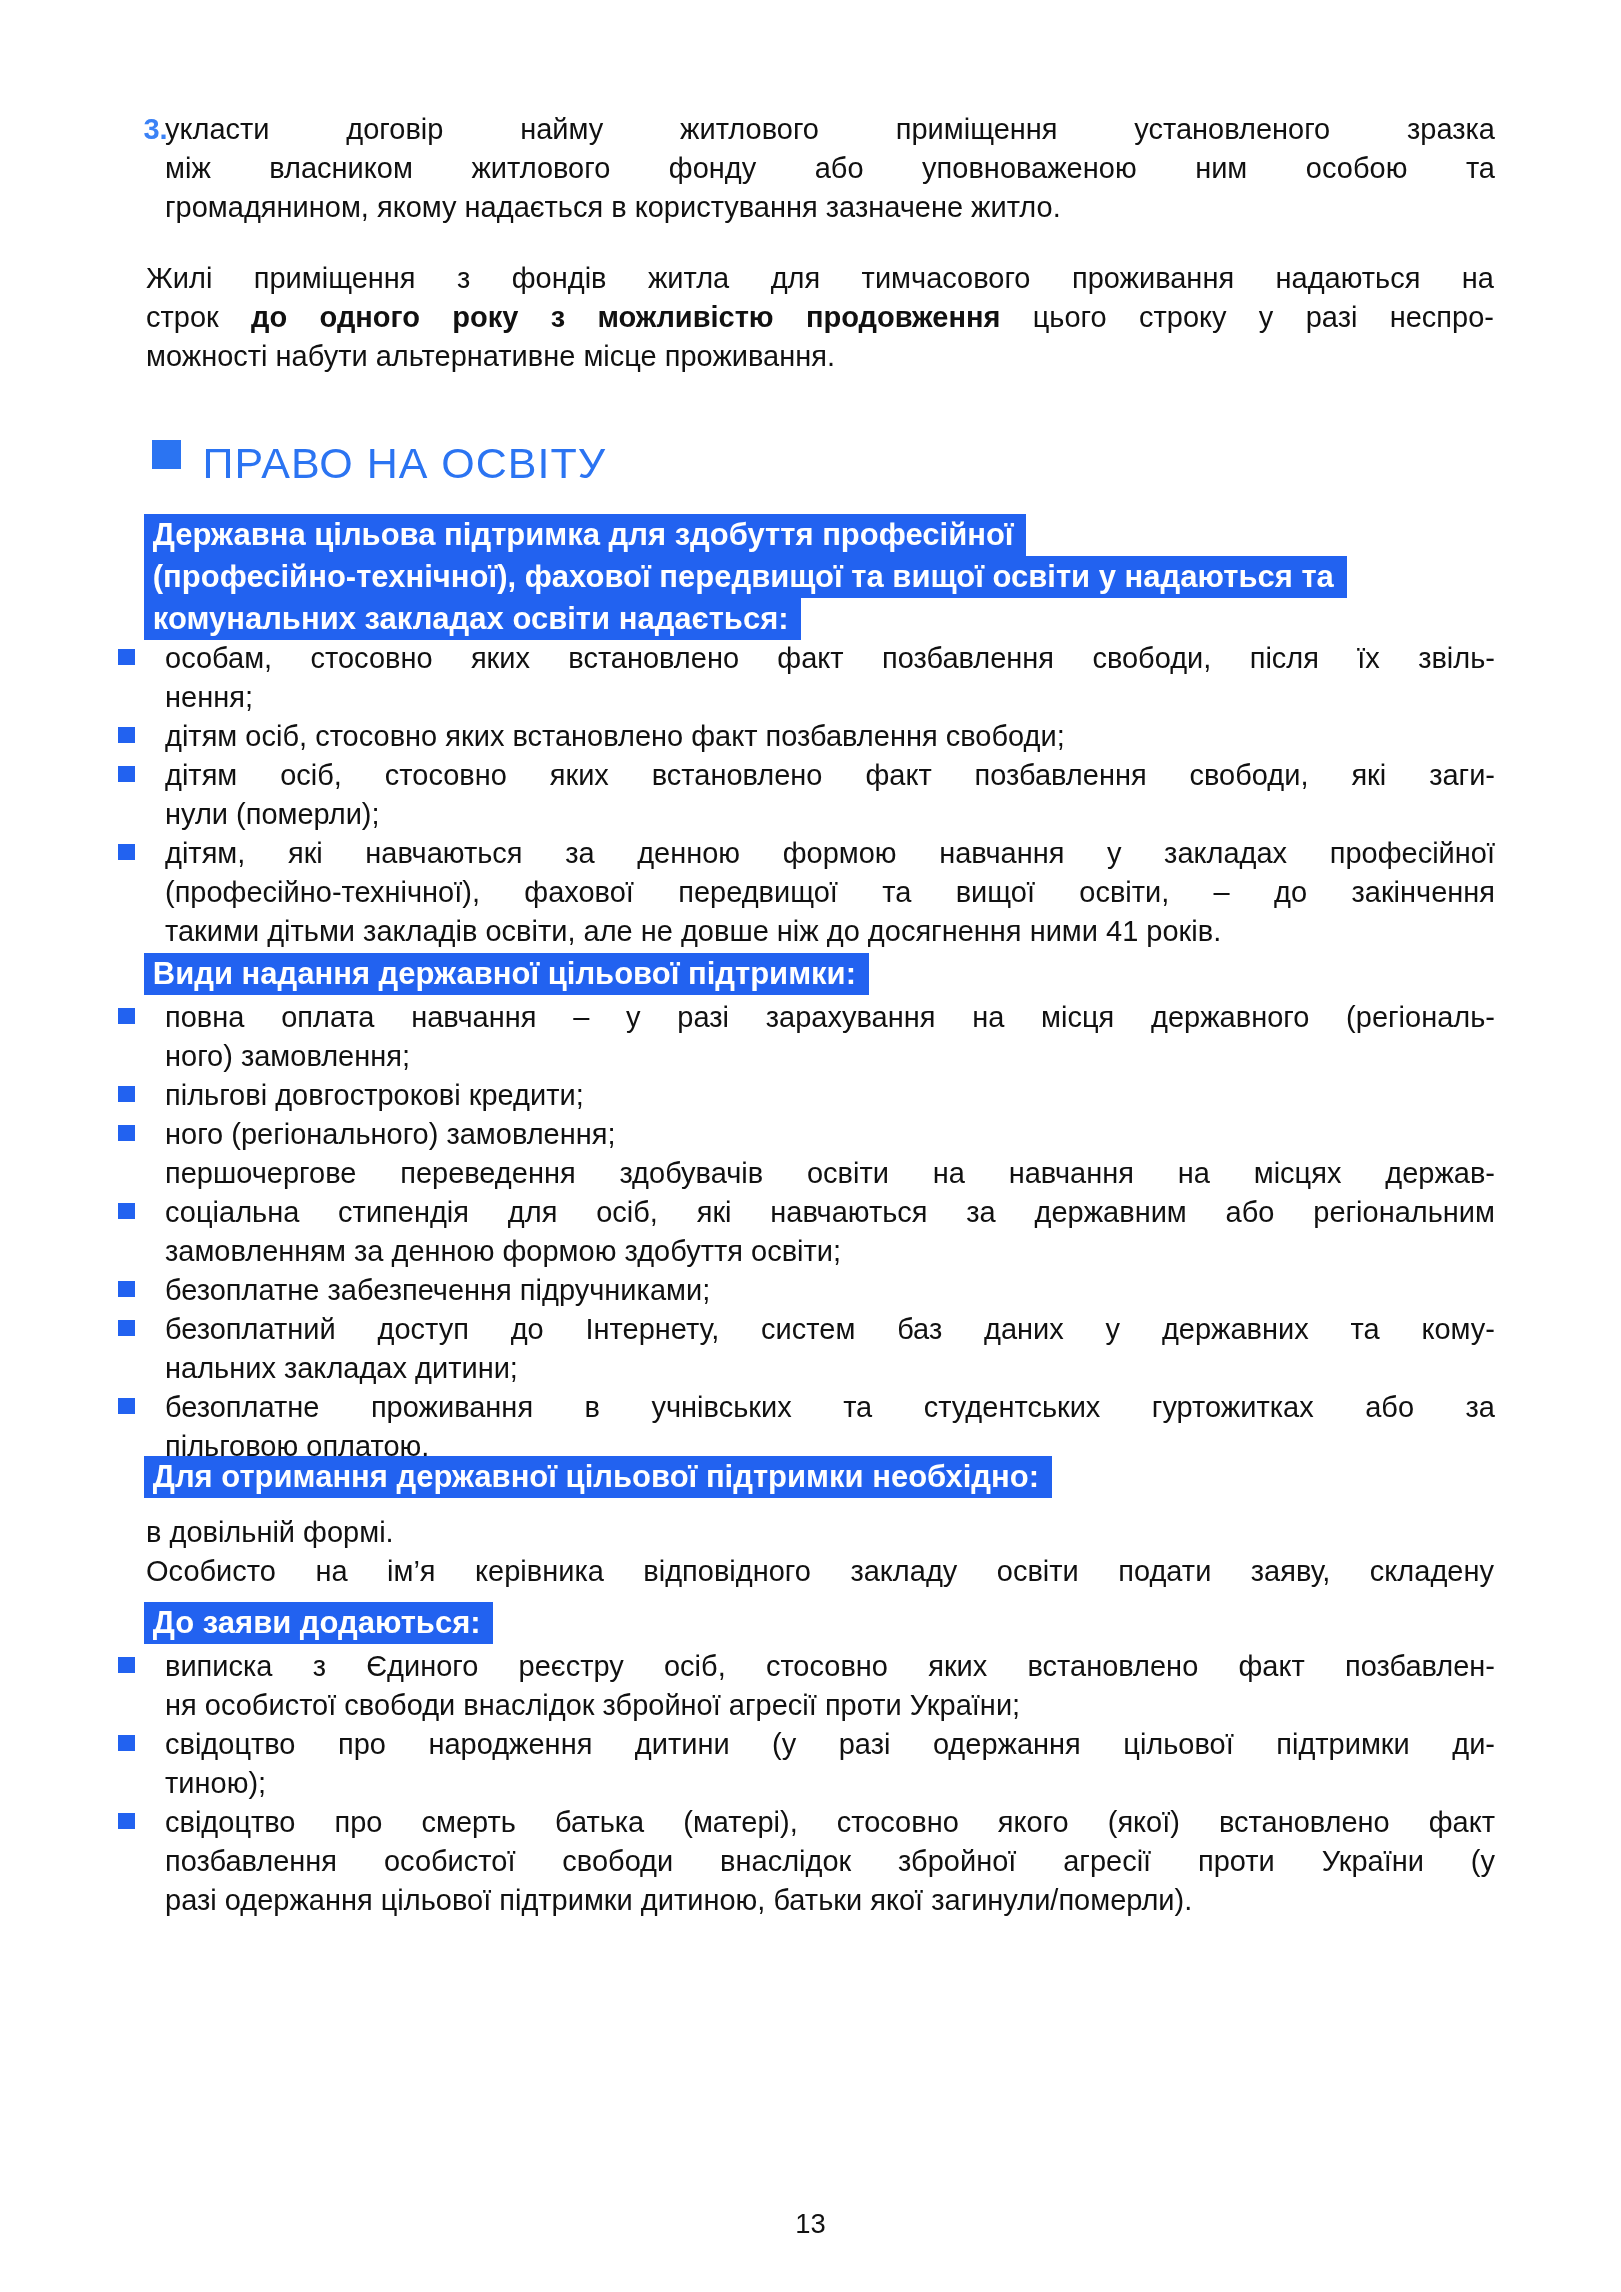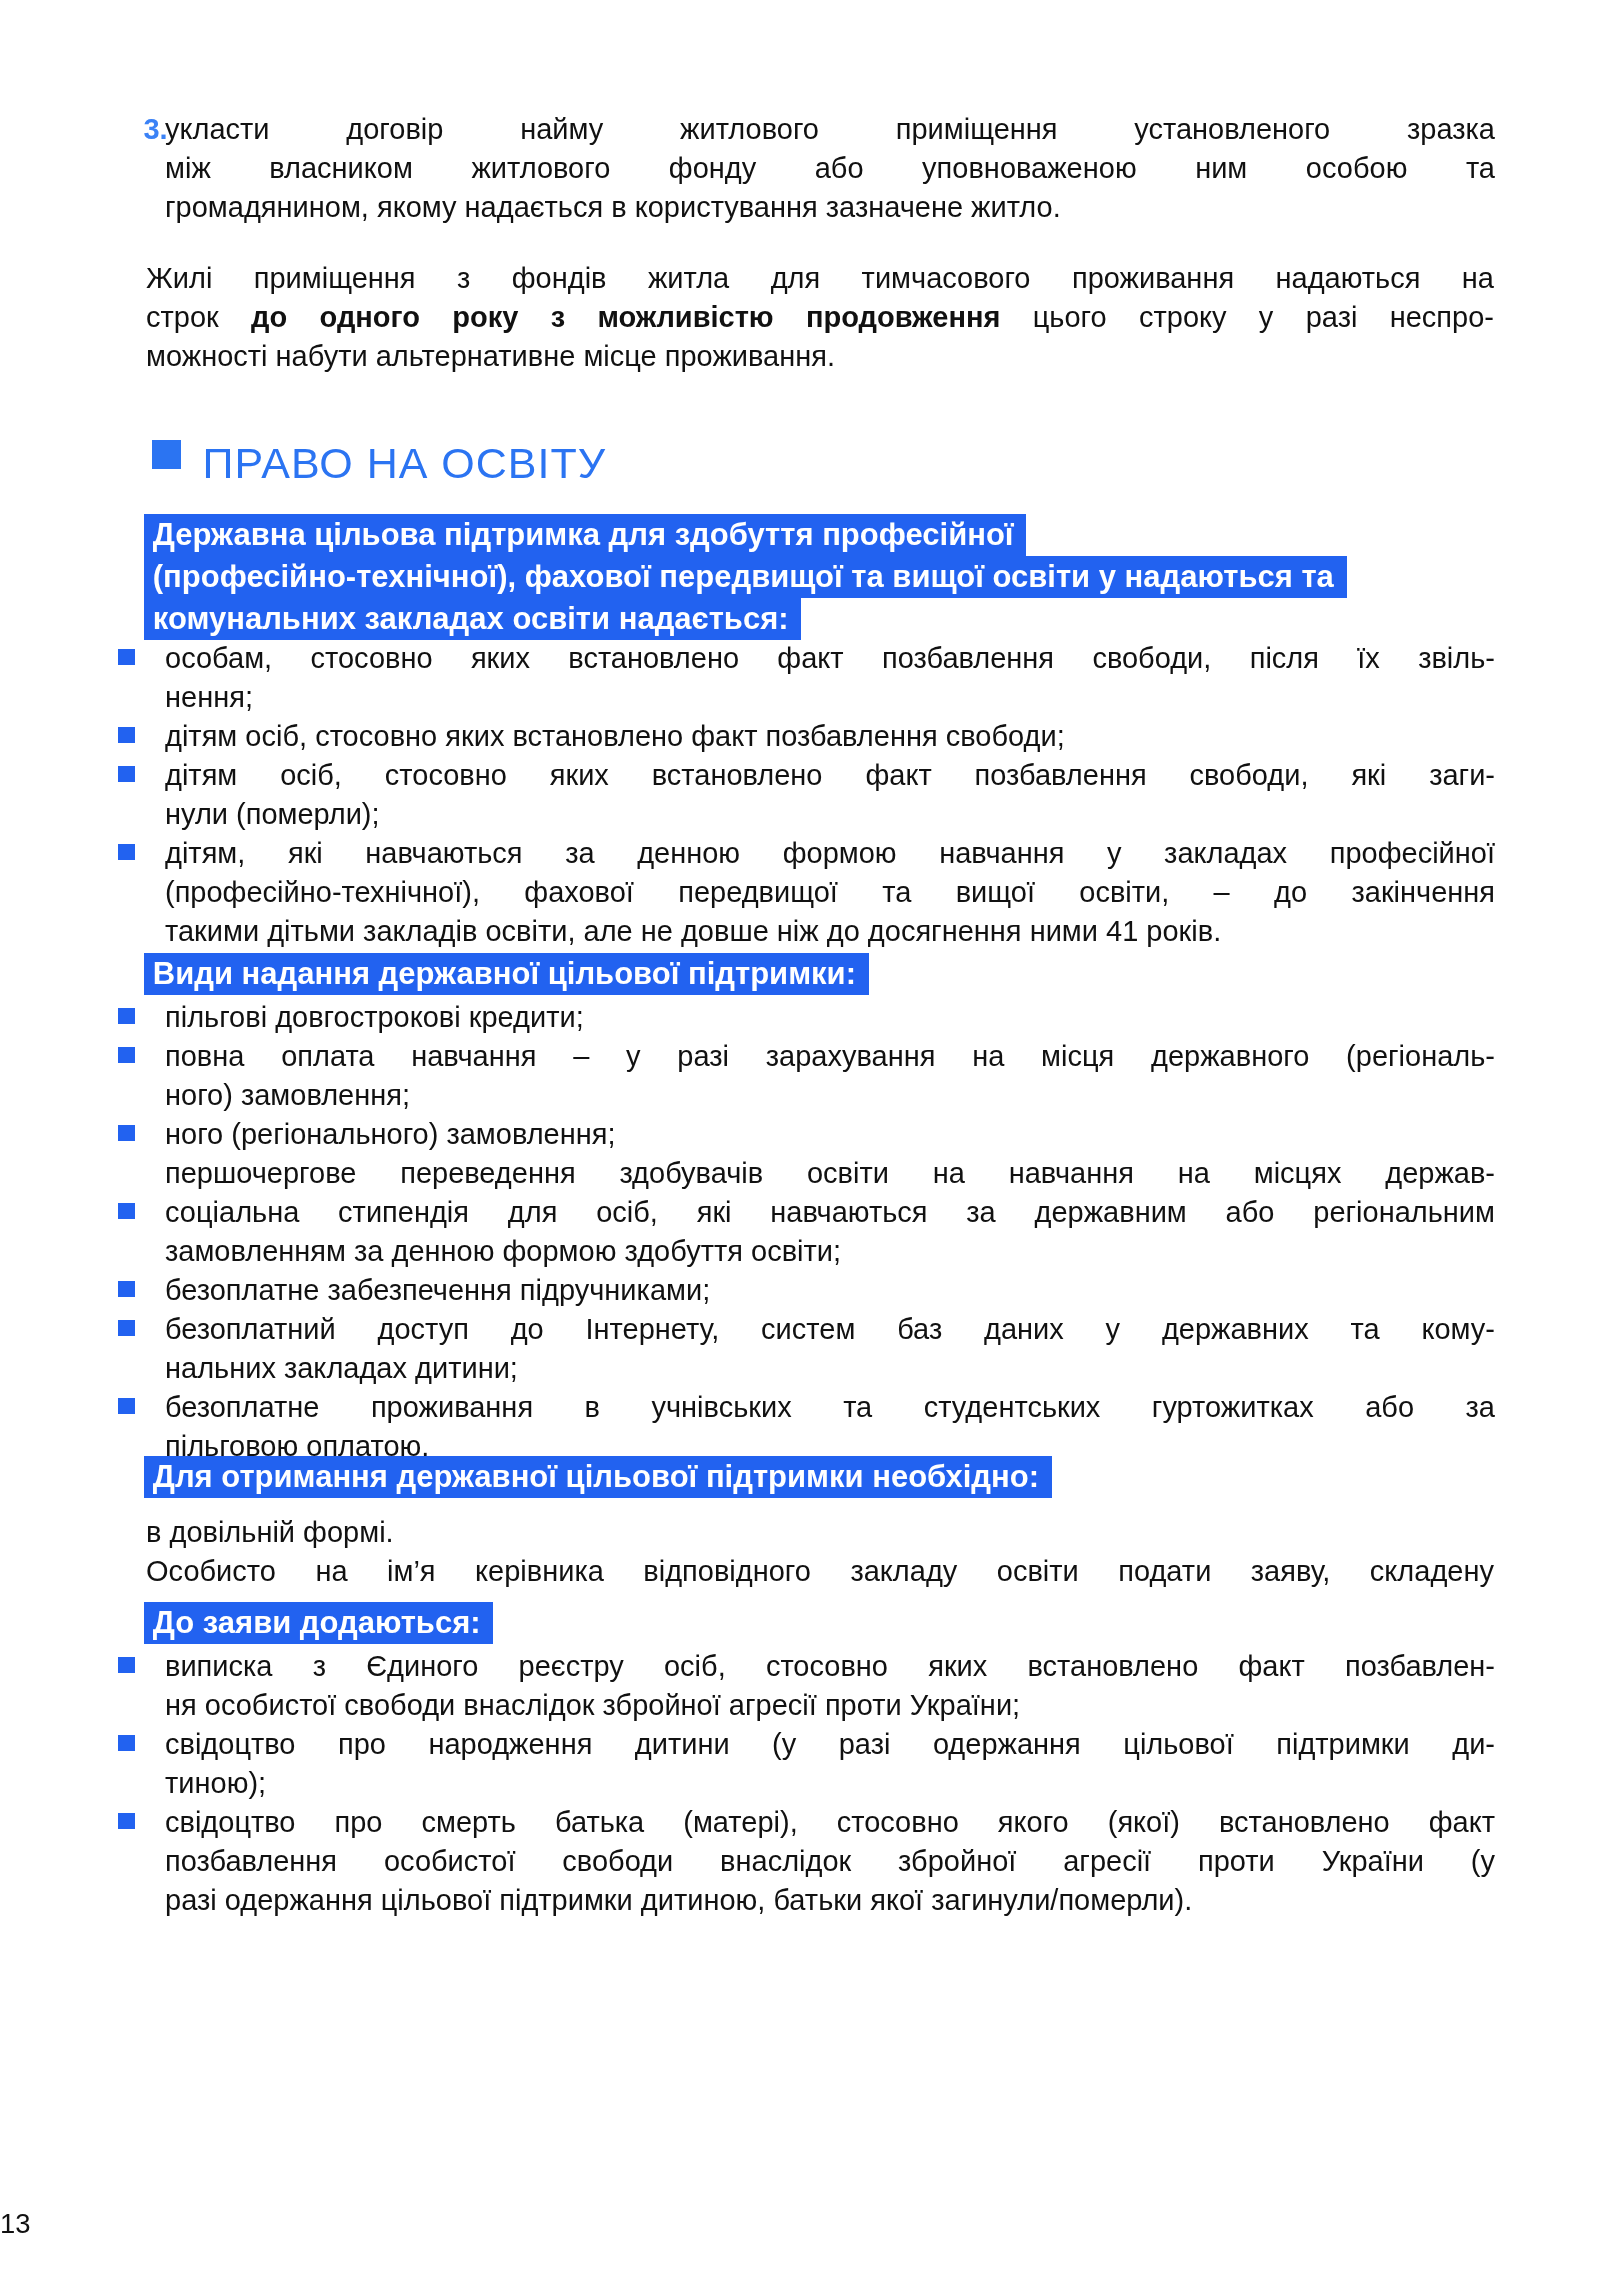--- a/index.html
+++ b/index.html
@@ -57,21 +57,21 @@
   
   .list { left: 118px; width: 1377px; }
   .b-item { position: relative; padding-left: 47px; }
   .sq {
     position: absolute; left: 0; top: 9.8px;
     width: 16.7px; height: 16.7px;
     background: var(--highlight_bg, #2262f0);
   }
 
   .pagenum {
-    left: 0; width: 100%; 
+    left: 0; width: 100%; text-align: center;
     font-size: 27.4px; line-height: 33px; color: #111111;
   }
   b { font-weight: 700; }
 </style>
 </head>
 <body>
 
 <div class="page">
 
   <div class="abs numbered bodytxt" style="top:110px">
@@ -131,28 +131,28 @@
   </div>
 
   <div class="abs hl-block" style="top:953px">
     <div class="hl-row"><span class="hl-line">Види надання державної цільової підтримки:</span></div>
   </div>
 
   <div class="abs list bodytxt" style="top:998px">
     <div class="b-item">
       <span class="sq"></span>
       <div>
-          <div class="ln">пільгові довгострокові кредити;</div>
-        </div>
-    </div>
-    <div class="b-item">
-      <span class="sq"></span>
-      <div>
           <div class="ln j">повна оплата навчання – у разі зарахування на місця державного (регіональ-</div>
           <div class="ln">ного) замовлення;</div>
+        </div>
+    </div>
+    <div class="b-item">
+      <span class="sq"></span>
+      <div>
+          <div class="ln">пільгові довгострокові кредити;</div>
         </div>
     </div>
     <div class="b-item">
       <span class="sq"></span>
       <div>
           <div class="ln">ного (регіонального) замовлення;</div>
           <div class="ln j">першочергове переведення здобувачів освіти на навчання на місцях держав-</div>
         </div>
     </div>
     <div class="b-item">

